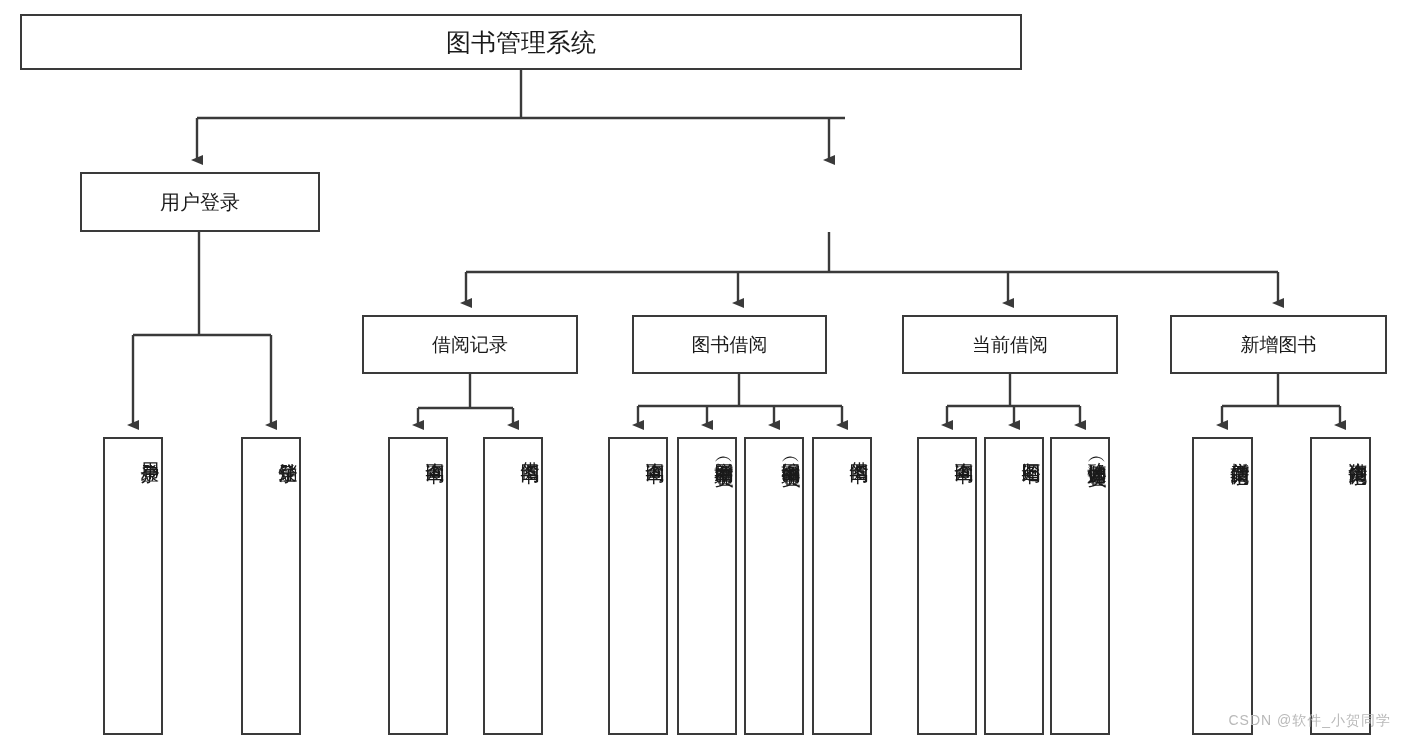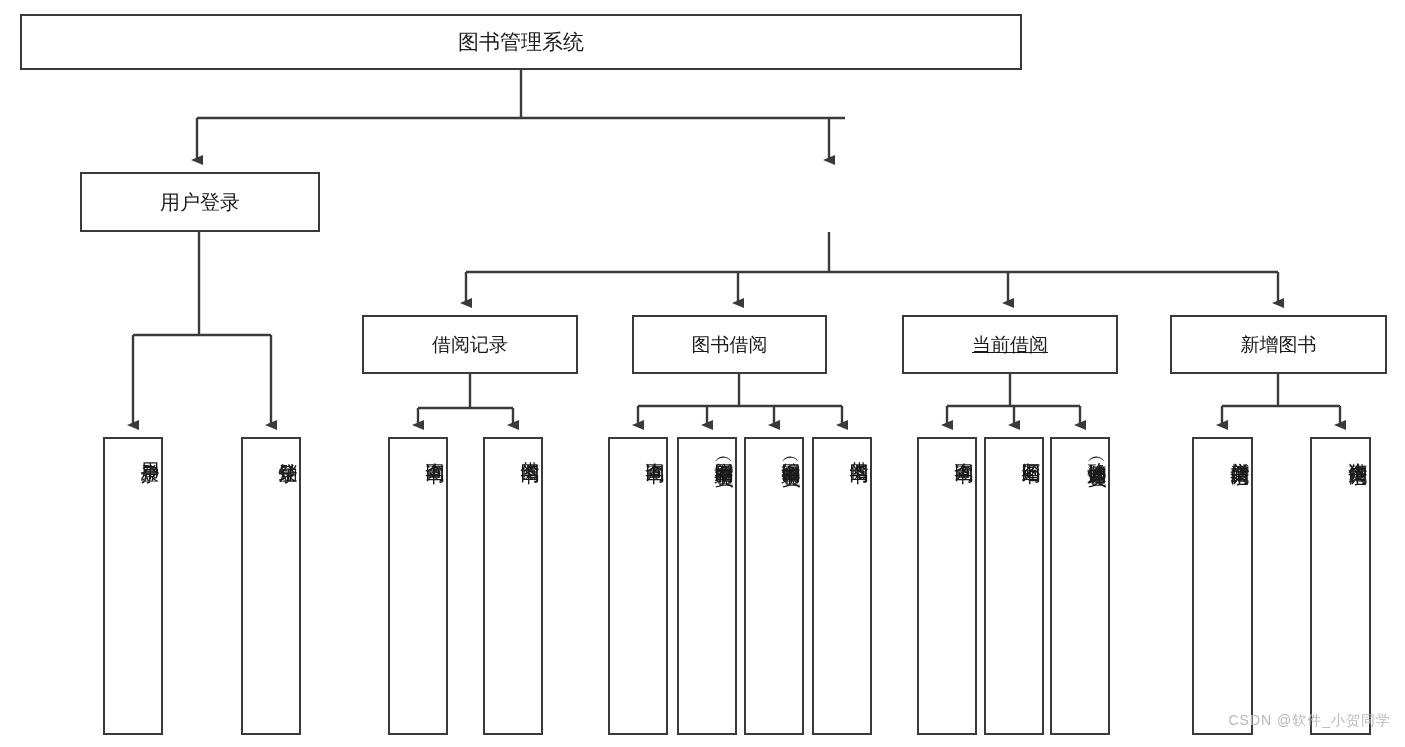--- a/index.html
+++ b/index.html
@@ -1,20 +1,20 @@
 <!DOCTYPE html>
 <html><head>
 <meta charset="utf-8">
 <style>
   html,body{margin:0;padding:0;background:#ffffff;}
   body{width:1405px;height:747px;font-family:"Liberation Sans","DejaVu Sans",sans-serif;overflow:hidden;}
   #stage{position:relative;width:1405px;height:747px;background:#fff;}
   #wires{position:absolute;left:0;top:0;width:1405px;height:747px;}
   .node{position:absolute;box-sizing:border-box;background:#ffffff;border:2px solid #3a3a3a;display:flex;align-items:center;justify-content:center;color:#1a1a1a;}
-  .node.root{font-size:21px;justify-content:center;}
+  .node.root{font-size:25px;justify-content:center;}
   .node.lvl2{font-size:20px;}
   .node.lvl3{font-size:19px;}
   .leaf{position:absolute;box-sizing:border-box;background:#fff;border:2px solid #3a3a3a;}
   .leaf .vtext{
     writing-mode:vertical-rl;
     text-orientation:upright;
     font-size:19px;
     color:#1a1a1a;
     line-height:1.12;
     display:block;
@@ -88,21 +88,21 @@
   <div class="node lvl2" style="left:80px;top:172px;width:240px;height:60px;">
     <span>用户登录</span>
   </div>
 
   <div class="node lvl3" style="left:362px;top:315px;width:216px;height:59px;">
     <span>借阅记录</span>
   </div>
   <div class="node lvl3" style="left:632px;top:315px;width:195px;height:59px;">
     <span>图书借阅</span>
   </div>
-  <div class="node lvl3" style="left:902px;top:315px;width:216px;height:59px;text-decoration:underline;">
+  <div class="node lvl3" style="left:902px;top:315px;width:216px;height:59px;">
     <span>当前借阅</span>
   </div>
   <div class="node lvl3" style="left:1170px;top:315px;width:217px;height:59px;">
     <span>新增图书</span>
   </div>
 
   <div class="leaf" style="left:103px;top:437px;width:60px;height:298px;">
     <span class="vtext">用户登录</span>
   </div>
   <div class="leaf" style="left:241px;top:437px;width:60px;height:298px;">

